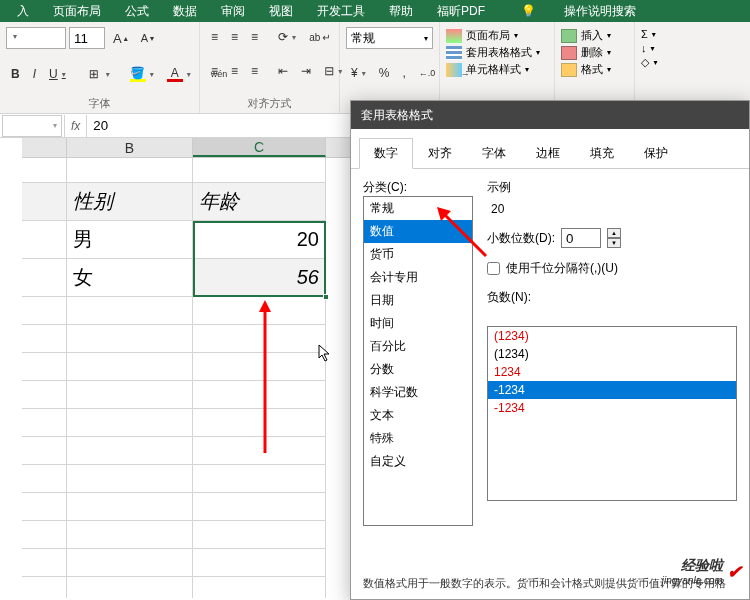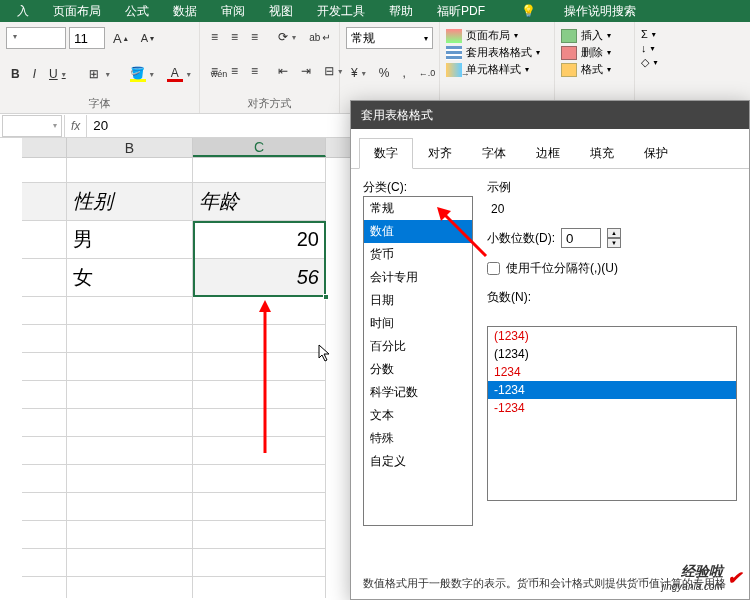--- a/index.html
+++ b/index.html
@@ -72,21 +72,21 @@
   .dec-input { width: 40px; height: 20px; border: 1px solid #7a7a7a; padding: 0 4px; }
   .spin { display: flex; flex-direction: column; }
   .spin button { width: 14px; height: 10px; font-size: 6px; line-height: 6px; padding: 0; border: 1px solid #7a7a7a; background: #efefef; cursor: pointer; }
   .neg-list { border: 1px solid #7a7a7a; height: 175px; background: #fff; }
   .neg-item { padding: 2px 6px; cursor: pointer; }
   .neg-item.sel { background: #0078d7; color: #fff; }
   .red { color: #d00; }
   .dlg-footer { position: absolute; bottom: 8px; left: 12px; right: 12px; font-size: 11px; color: #333; }
   
   
-  .watermark { position: absolute; right: 8px; bottom: 8px; font-size: 11px; color: #333; font-style: italic; display: flex; align-items: center; gap: 4px; }
+  .watermark { position: absolute; right: 8px; bottom: 14px; font-size: 11px; color: #333; font-style: italic; display: flex; align-items: center; gap: 4px; }
   .watermark .chk { color: #d00; font-size: 18px; font-weight: bold; }
 </style>
 </head>
 <body>
 
 <div class="ribbon-tabs">
   <span>入</span>
   <span>页面布局</span>
   <span>公式</span>
   <span>数据</span>

